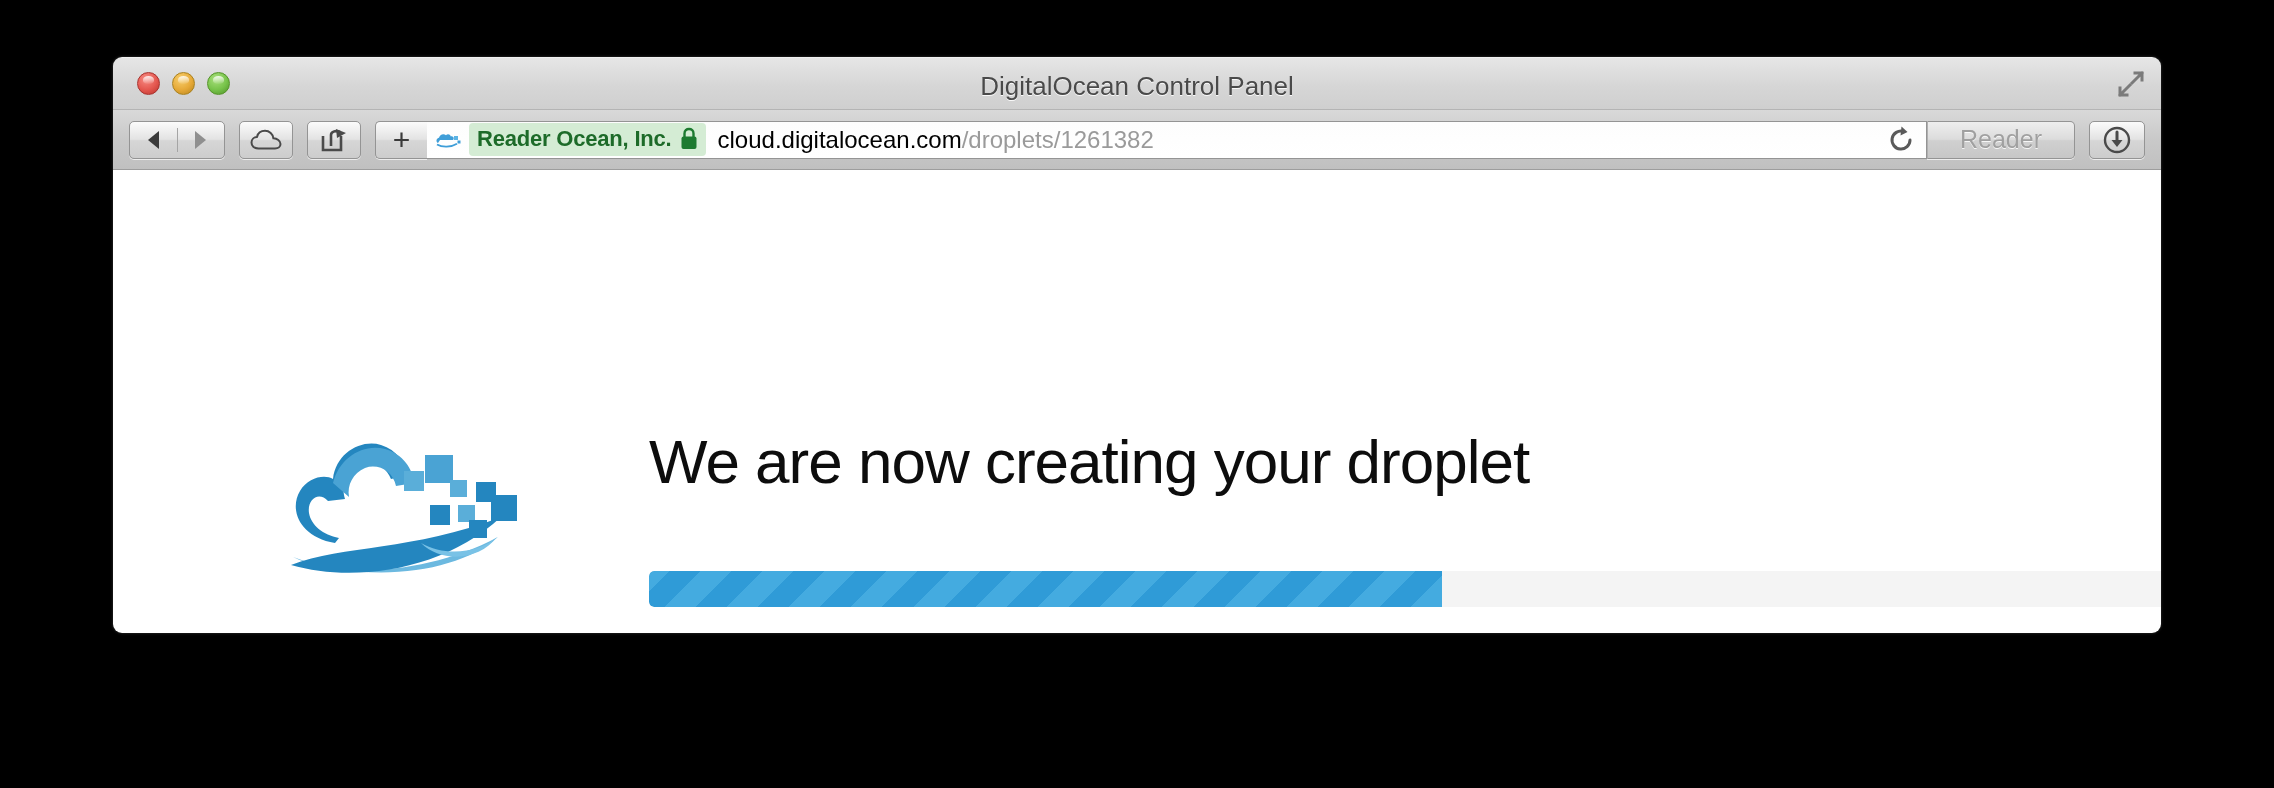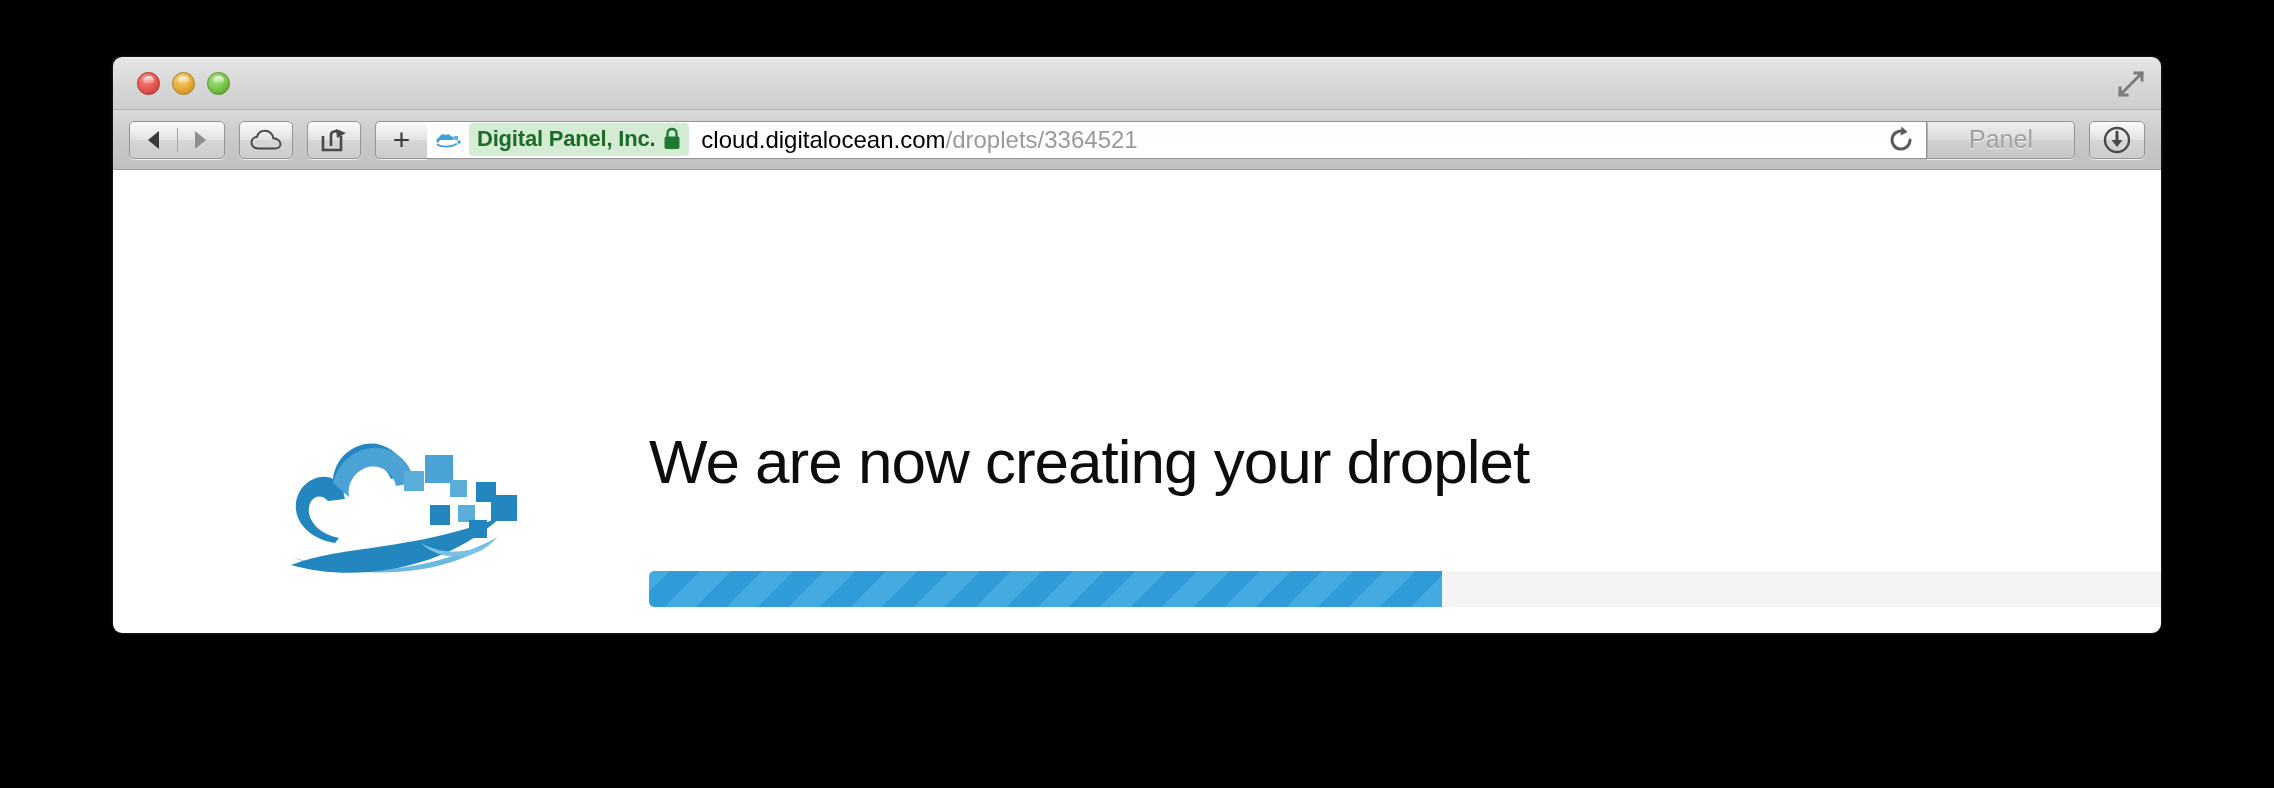--- a/index.html
+++ b/index.html
@@ -275,20 +275,21 @@
 <body>
 
 <div id="browser-window">
 
   <div id="titlebar">
     <div id="traffic-lights">
       <div class="light close"></div>
       <div class="light minimize"></div>
       <div class="light zoom"></div>
     </div>
+    <div id="window-title">DigitalOcean Control Panel</div>
     <div id="fullscreen-button">
       <svg width="28" height="28" viewBox="0 0 28 28">
         <path d="M15 13 L25 3 M25 3 L18 3 M25 3 L25 10" stroke="#7b7b7b" stroke-width="3" fill="none" stroke-linecap="square"></path>
         <path d="M13 15 L3 25 M3 25 L10 25 M3 25 L3 18" stroke="#7b7b7b" stroke-width="3" fill="none" stroke-linecap="square"></path>
       </svg>
     </div>
   </div>
 
   <div id="toolbar">
 
@@ -322,37 +323,37 @@
 
     <div id="url-field">
       <svg id="site-favicon" viewBox="0 0 26 20">
         <path d="M3 13 C0.6 12 1.2 8.3 4 7.8 C4.6 4.6 8.5 3 11 5.2 C12.4 3.6 15.2 4 15.8 6.4 C18.4 6 19.6 8.7 18 10 L5 10 Z" fill="#3f9ed8"></path>
         <path d="M2 14.5 C7 17.5 16 17.5 22 13.8" fill="none" stroke="#3f9ed8" stroke-width="1.8"></path>
         <rect x="19" y="6" width="4" height="4" fill="#5bb3e4"></rect>
         <rect x="22.5" y="10.5" width="3" height="3" fill="#3f9ed8"></rect>
       </svg>
 
       <div id="ev-badge">
-        <span class="ev-text">Digital Panel, Inc.</span>
+        <span class="ev-text">Reader Ocean, Inc.</span>
         <svg id="lock-icon" width="20" height="24" viewBox="0 0 20 24">
           <path d="M5.5 10 L5.5 6.5 C5.5 3.5 7.5 2 10 2 C12.5 2 14.5 3.5 14.5 6.5 L14.5 10" fill="none" stroke="#1d7a30" stroke-width="2.4"></path>
           <rect x="2.5" y="9.5" width="15" height="12.5" rx="2" fill="#1d7a30"></rect>
         </svg>
       </div>
 
-      <div id="url-text"><span>cloud.digitalocean.com</span><span class="path">/droplets/3364521</span></div>
+      <div id="url-text"><span>cloud.digitalocean.com</span><span class="path">/droplets/1261382</span></div>
 
       <svg id="reload-button" viewBox="0 0 30 30">
         <path d="M24 15 A9 9 0 1 1 17.5 6.4" fill="none" stroke="#5a5a5a" stroke-width="3" stroke-linecap="round"></path>
         <path d="M15.5 1.5 L21.5 7 L14.5 10.5 Z" fill="#5a5a5a"></path>
       </svg>
     </div>
 
     <div class="tb-btn" id="reader-button">
-      <span class="label">Panel</span>
+      <span class="label">Reader</span>
     </div>
 
     <div class="tb-btn" id="downloads-button">
       <svg width="34" height="34" viewBox="0 0 34 34">
         <circle cx="17" cy="17" r="12" fill="none" stroke="#4a4a4a" stroke-width="2.4"></circle>
         <path d="M17 9 L17 20" stroke="#4a4a4a" stroke-width="3" stroke-linecap="round"></path>
         <path d="M11.5 17 L17 24 L22.5 17 Z" fill="#4a4a4a"></path>
       </svg>
     </div>
   </div>

